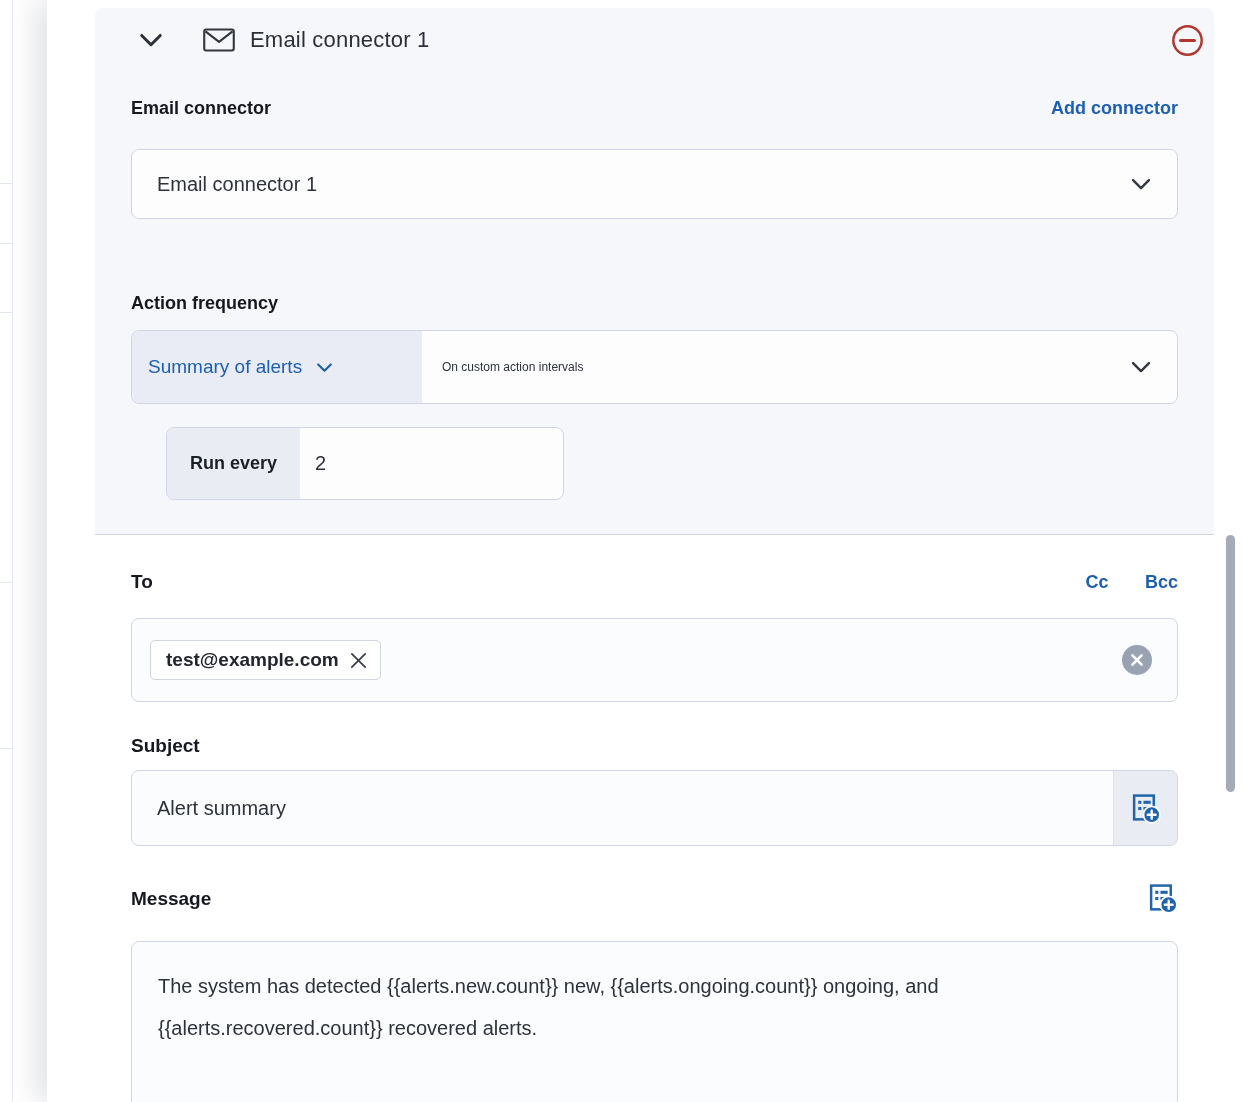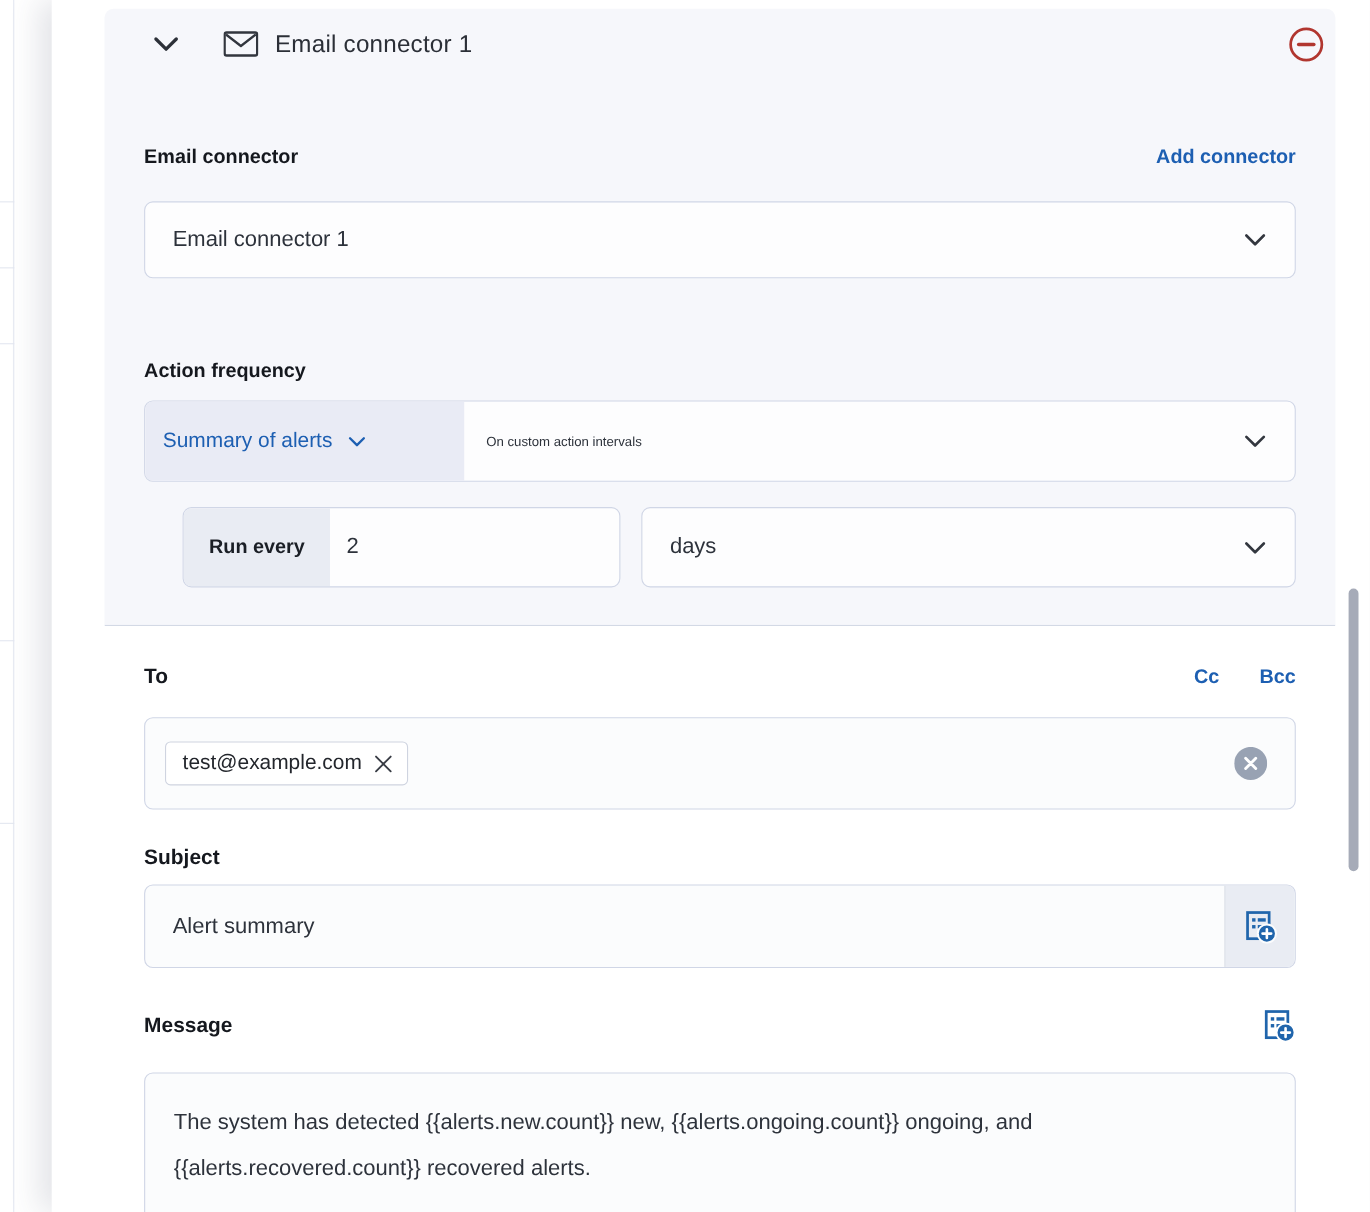--- a/index.html
+++ b/index.html
@@ -29,21 +29,21 @@
   .spacer { flex:1; }
   .remove-btn { width:33px; height:33px; color:#b1362f; }
 
   .panel-body { padding:0 36px; }
 
   .label-row { display:flex; align-items:baseline; justify-content:space-between; }
   .field-label { font-size:18px; font-weight:700; color:#15181e; }
   .big-label { font-size:19px; }
   .link { font-size:18px; font-weight:600; color:#1d5fb2; text-decoration:none; cursor:pointer; }
 
-  .mt56{margin-top:68px;} .mt30{margin-top:30px;} .mt74{margin-top:74px;}
+  .mt56{margin-top:34px;} .mt30{margin-top:30px;} .mt74{margin-top:74px;}
   .mt16{margin-top:16px;} .mt23{margin-top:23px;} .mt36{margin-top:36px;}
   .mt25{margin-top:25px;} .mt33{margin-top:33px;} .mt13{margin-top:13px;}
   .mt37{margin-top:37px;} .mt27{margin-top:27px;}
 
   .select { position:relative; display:flex; align-items:center; background:#fdfdfe;
     border:1px solid #d0d6e6; border-radius:8px; height:70px; padding:0 60px 0 25px;
     font-size:20px; color:#2d323b; cursor:pointer; }
   .select .chev { position:absolute; right:24px; top:50%; transform:translateY(-50%);
     width:24px; height:24px; color:#33373f; }
 
@@ -70,21 +70,21 @@
   .unit-select { flex:1; margin-left:19px; height:73px; }
 
   
   .white-section { padding:0 36px; }
 
   .combo-box { position:relative; display:flex; align-items:center; height:84px;
     background:#fbfcfd; border:1px solid #d0d6e6; border-radius:8px; padding:0 70px 0 18px;
     cursor:text; }
   .pill { display:inline-flex; align-items:center; height:40px; background:#fff;
     border:1px solid #cfd4e0; border-radius:5px; padding:0 13px 0 15px;
-    font-size:19px; font-weight:400; color:#23262c; cursor:default; }
+    font-size:19px; font-weight:700; color:#23262c; cursor:default; }
   .pill .x-ico { width:17px; height:17px; margin-left:11px; color:#383c44; cursor:pointer; }
   .combo-clear { position:absolute; right:25px; top:50%; transform:translateY(-50%);
     width:30px; height:30px; }
 
   .text-input-wrap { position:relative; height:76px; background:#fbfcfd;
     border:1px solid #d0d6e6; border-radius:8px; overflow:hidden; }
   .text-input { width:100%; height:100%; border:none; outline:none; background:transparent;
     font-size:20px; color:#2d323b; padding:0 80px 0 25px;
     font-family:"Liberation Sans",sans-serif; }
   .input-append { position:absolute; right:0; top:0; bottom:0; width:64px;
@@ -174,28 +174,20 @@
             <svg viewBox="0 0 16 16" width="24" height="24">
                 <path d="M2.7 5.4 8 10.7l5.3-5.3" fill="none" stroke="currentColor" stroke-width="1.6" stroke-linecap="round" stroke-linejoin="round"></path>
               </svg>
           </span>
         </div>
 
         <div class="run-row mt23">
           <div class="run-group">
             <span class="run-prepend">Run every</span>
             <input class="run-input" type="text" value="2" style="">
-          </div>
-          <div class="select unit-select">
-            <span>days</span>
-            <span class="chev">
-              <svg viewBox="0 0 16 16" width="24" height="24">
-                  <path d="M2.7 5.4 8 10.7l5.3-5.3" fill="none" stroke="currentColor" stroke-width="1.6" stroke-linecap="round" stroke-linejoin="round"></path>
-                </svg>
-            </span>
           </div>
         </div>
       </div>
     </div>
 
     <div class="white-section">
 
       <div class="label-row mt36">
         <span class="field-label big-label">To</span>
         <span>

